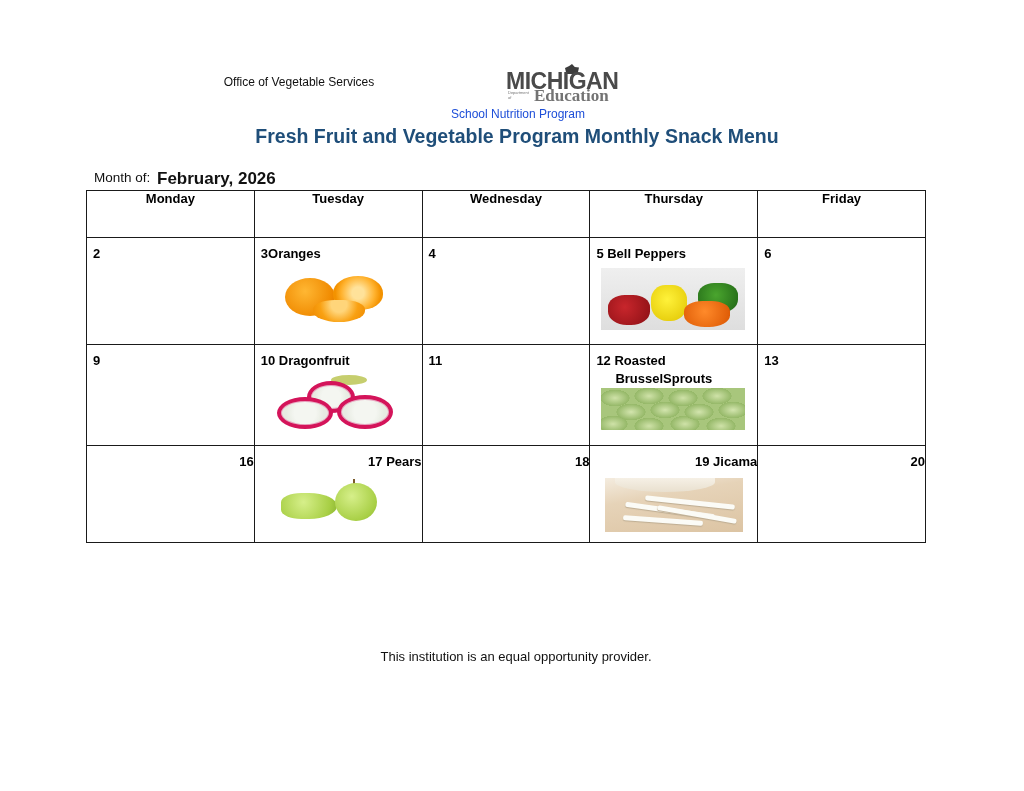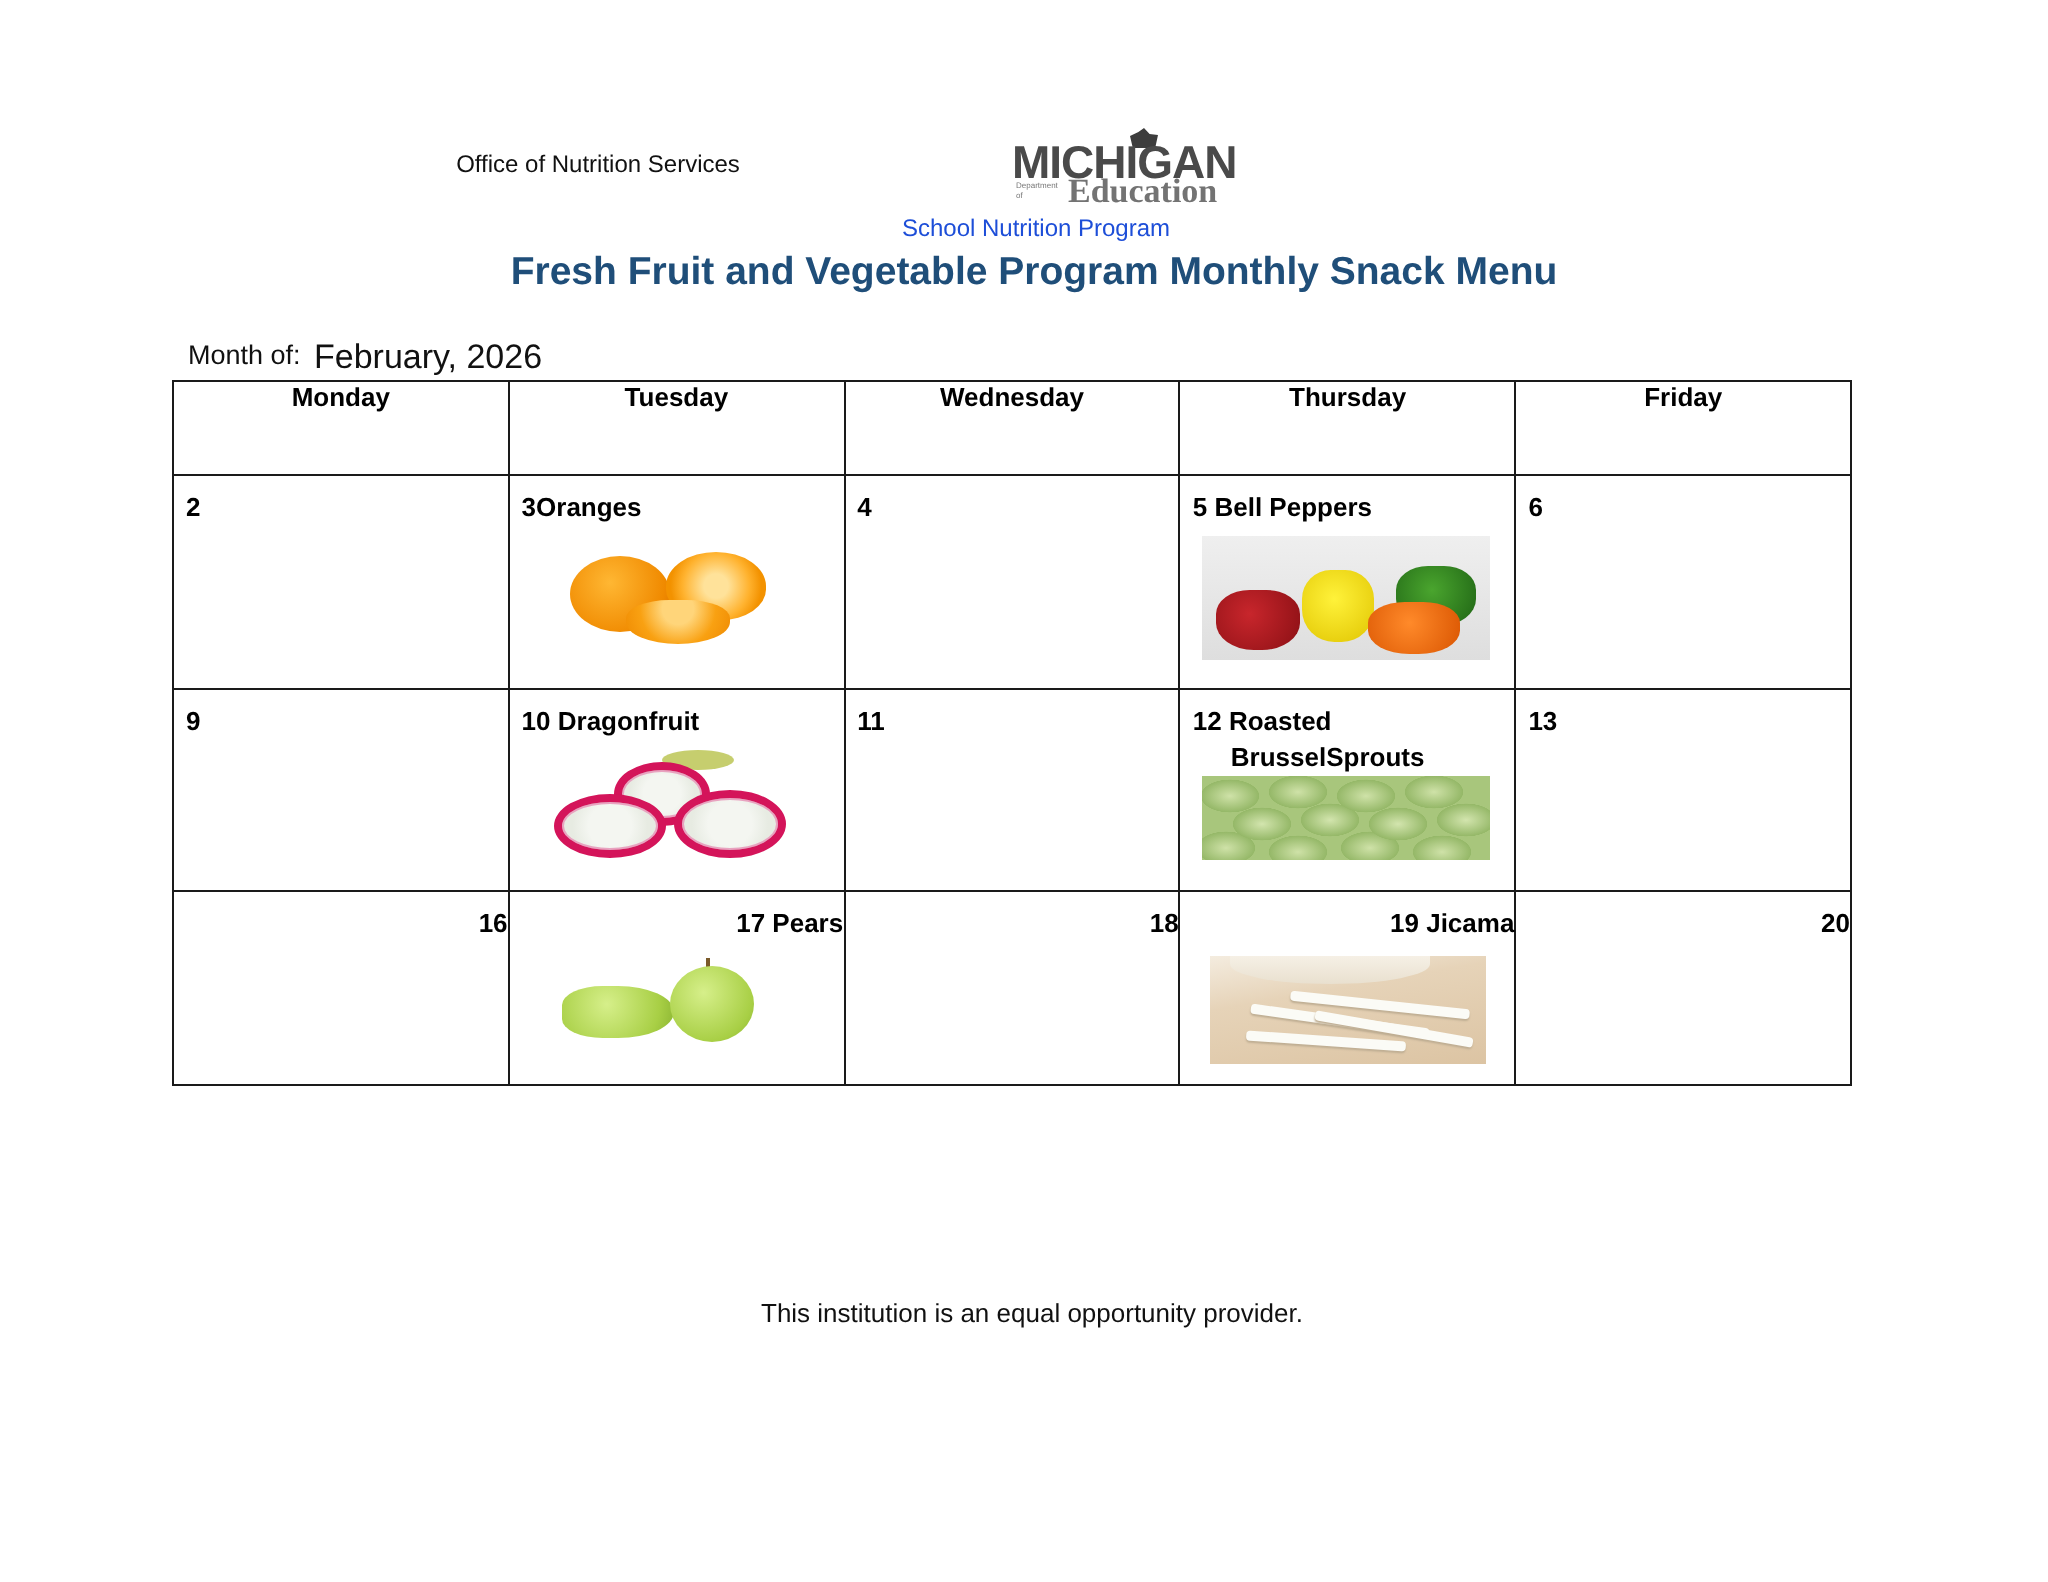--- a/index.html
+++ b/index.html
@@ -15,21 +15,21 @@
                  color: #737373; font-family: "Liberation Serif", serif; }
     .logo .dept { position: absolute; left: 4px; top: 26px; font-size: 4px; color: #777; line-height: 5px; width: 24px; }
     .logo .mi-shape { position: absolute; left: 61px; top: 0px; width: 14px; height: 10px; background: #3d3d3d;
                       clip-path: polygon(10% 100%, 0 40%, 30% 20%, 50% 0, 70% 30%, 100% 35%, 90% 100%); }
     .subprog { position: absolute; left: 440px; top: 107px; width: 156px; text-align: center;
                font-size: 12px; color: #1d4ed8; }
     .title { position: absolute; left: 0; width: 1034px; top: 125px; text-align: center;
              font-size: 19.5px; font-weight: bold; color: #1f4e79; }
 
     .month-label { position: absolute; left: 94px; top: 170px; font-size: 13.5px; color: #111; }
-    .month-value { position: absolute; left: 157px; top: 169px; font-size: 17px; font-weight: normal; color: #111; }
+    .month-value { position: absolute; left: 157px; top: 169px; font-size: 17px; font-weight: bold; color: #111; }
 
     table.cal { position: absolute; left: 86px; top: 190px; width: 840px; border-collapse: collapse;
                 table-layout: fixed; }
     table.cal td, table.cal th { border: 1.6px solid #1a1a1a; vertical-align: top; padding: 0; }
     table.cal th { height: 46px; font-size: 13px; font-weight: bold; text-align: center; padding-top: 0; }
     .cell-label { font-size: 13px; font-weight: bold; padding: 7px 0 0 6px; line-height: 18px; }
     .cell-label .second { display: block; padding-left: 19px; }
     .row1 td { height: 106px; }
     .row2 td { height: 100px; }
     .row3 td { height: 96px; text-align: right; }
@@ -116,21 +116,21 @@
                                radial-gradient(ellipse 20px 13px at 124px 44px, #66c050, #2d8626 80%, transparent 82%),
                                radial-gradient(ellipse 20px 12px at 60px 56px, #5fb84a, #2a7f22 80%, transparent 82%),
                                #2a7a22; }
 
     .footer { position: absolute; left: 0; width: 1032px; top: 649px; text-align: center; font-size: 13px; color: #111; }
   </style>
 </head>
 <body>
 
 <div class="hdr-left">
-  <div>Office of Nutrition Services</div>
+  <div>Office of Vegetable Services</div>
 </div>
 
 <div class="logo">
   <span class="mi-shape"></span>
   <span class="mich">MICHIGAN</span>
   <span class="dept">Department of</span>
   <span class="edu">Education</span>
 </div>
 
 <div class="subprog">School Nutrition Program</div>

